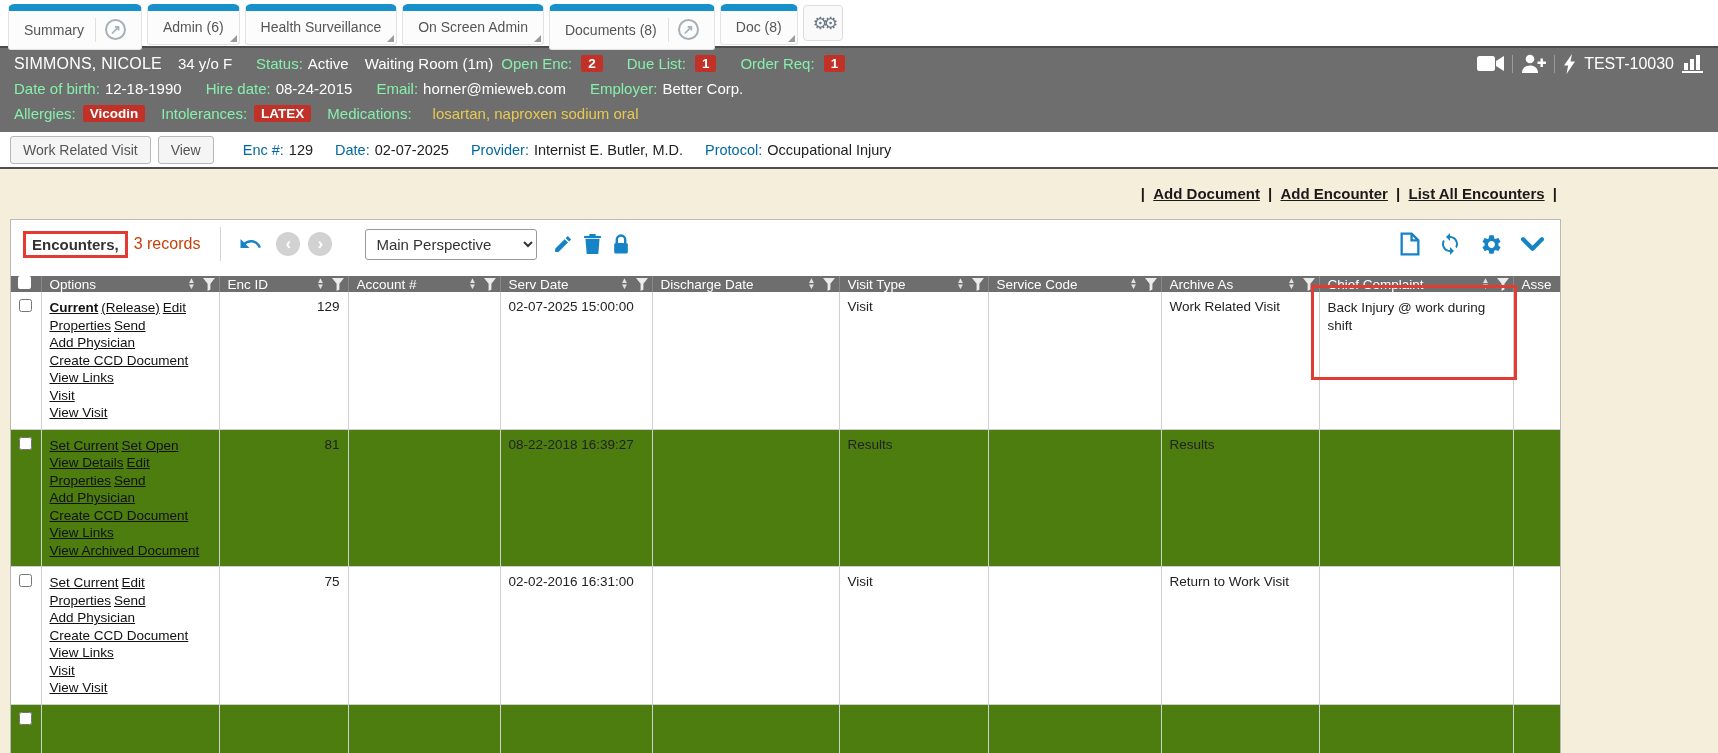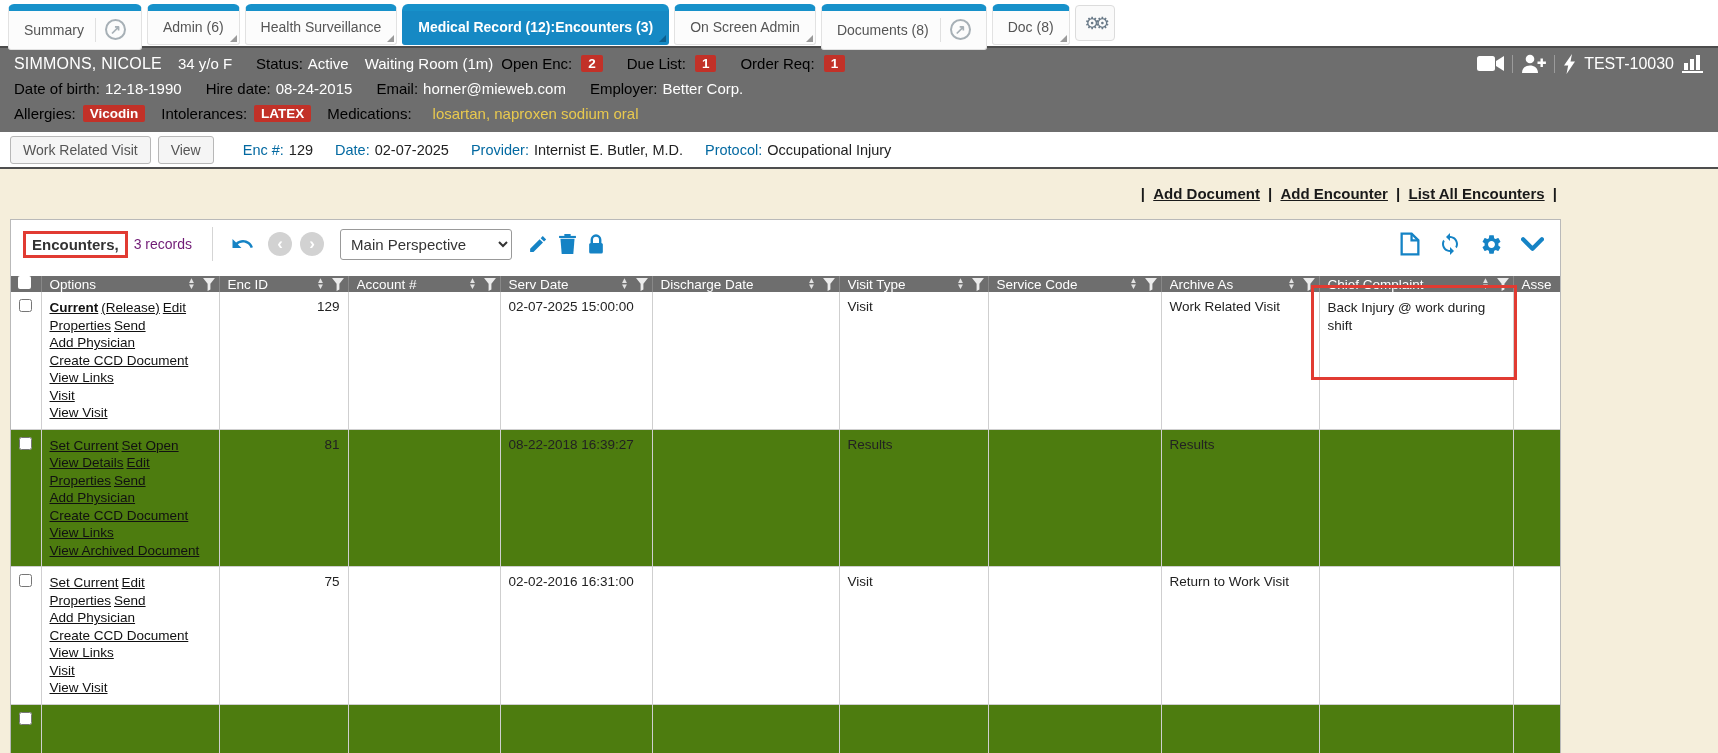--- a/index.html
+++ b/index.html
@@ -22,21 +22,21 @@
   .ext-circle { width:21px; height:21px; border:2px solid #a7b0b6; border-radius:50%;
     color:#a7b0b6; font-size:13px; line-height:17px; text-align:center; font-weight:bold; }
   .gear-btn { height:36px; margin-top:1px; border:1px solid #dcdcdc; border-radius:4px;
     background:#fafafa; display:flex; align-items:center; padding:0 9px; cursor:pointer;
     color:#6a7a88; font-size:17px; letter-spacing:-5px; }
 
   
   .patientbar { background:#6e6e6e; border-top:2px solid #4c4c4c; color:#fff;
     padding:3px 14px 6px 14px; }
   .pline { display:flex; align-items:center; height:25px; font-size:15px; }
-  .pline .lab { color:#000000; margin-right:5px; }
+  .pline .lab { color:#86efac; margin-right:5px; }
   .pline .val { color:#fff; }
   .pname { font-size:16px; letter-spacing:.2px; }
   .gap8{width:8px;} .gap16{width:16px;} .gap24{width:24px;}
   .badge { background:#c23128; color:#fff; font-weight:bold; font-size:13.5px;
     padding:1px 7px; border-radius:2px; margin-left:4px; }
   .meds { color:#e9c94e;padding-left:16px; }
   .pright { margin-left:auto; display:flex; align-items:center; gap:8px; }
   .vdiv { width:1px; height:18px; background:#9b9b9b; }
   .pid { font-size:16px; }
 
@@ -56,30 +56,30 @@
   .linksrow a { color:#1a1a1a; text-decoration:underline; cursor:pointer; margin:0 3px; }
   .linksrow .pipe { text-decoration:none; margin:0 1px; }
 
   .panel { margin:10px 157px 0 10px; background:#fff; border:1px solid #b9b9b9;
     position:relative; height:700px; }
 
   
   .toolbar { display:flex; align-items:center; padding:23px 12px; height:48px; }
   .enc-title { font-size:15px; font-weight:bold; color:#333;
     border:3px solid #e13b32; padding:2px 6px; }
-  .records { color:#701a75; font-size:14px; margin-left:6px; }
+  .records { color:#c2410c; font-size:16px; margin-left:6px; }
   .tdiv { width:1px; height:34px; background:#d5d5d5; margin:0 16px 0 20px; }
   .icon-btn { display:inline-flex; align-items:center; justify-content:center;
     cursor:pointer; margin-right:12px; background:none; border:none; }
   .circle-btn { width:24px; height:24px; border-radius:50%; background:#d2d2d2;
     color:#fff; font-size:17px; font-weight:bold; display:inline-flex;
     align-items:center; justify-content:center; margin-right:8px; cursor:default;
     line-height:1; padding-bottom:2px; }
   .persp { height:31px; min-width:172px; font-size:15px; color:#333;
-    border:1px solid #999; border-radius:3px; background:#fff; margin:0 16px 0 8px;
+    border:1px solid #999; border-radius:3px; background:#fff; margin:0 16px 0 25px;
     padding:0 6px; font-family:"Liberation Sans", sans-serif; }
   .tspacer { flex:1; }
 
   
   table.grid { width:100%; border-collapse:collapse; table-layout:fixed;
     margin-top:8px; font-size:13.5px; }
   .grid thead tr { background:#6e6e6e; height:15px; }
   .grid th { color:#fff; font-weight:normal; text-align:left; padding:0 4px 0 8px;
     border-right:1px solid #888; font-size:13.5px; overflow:hidden; white-space:nowrap; }
   .th-flex { display:flex; align-items:center; }
@@ -112,24 +112,20 @@
     <span>Summary</span>
     <span class="tab-divider"></span>
     <span class="ext-circle">↗</span>
   </div>
   <div class="tab">
     <span>Admin (6)</span>
     <span class="fold"></span>
   </div>
   <div class="tab">
     <span>Health Surveillance</span>
-    <span class="fold"></span>
-  </div>
-  <div class="tab active">
-    <span>Medical Record (12):Encounters (3)</span>
     <span class="fold"></span>
   </div>
   <div class="tab">
     <span>On Screen Admin</span>
     <span class="fold"></span>
   </div>
   <div class="tab">
     <span>Documents (8)</span>
     <span class="tab-divider"></span>
     <span class="ext-circle">↗</span>

